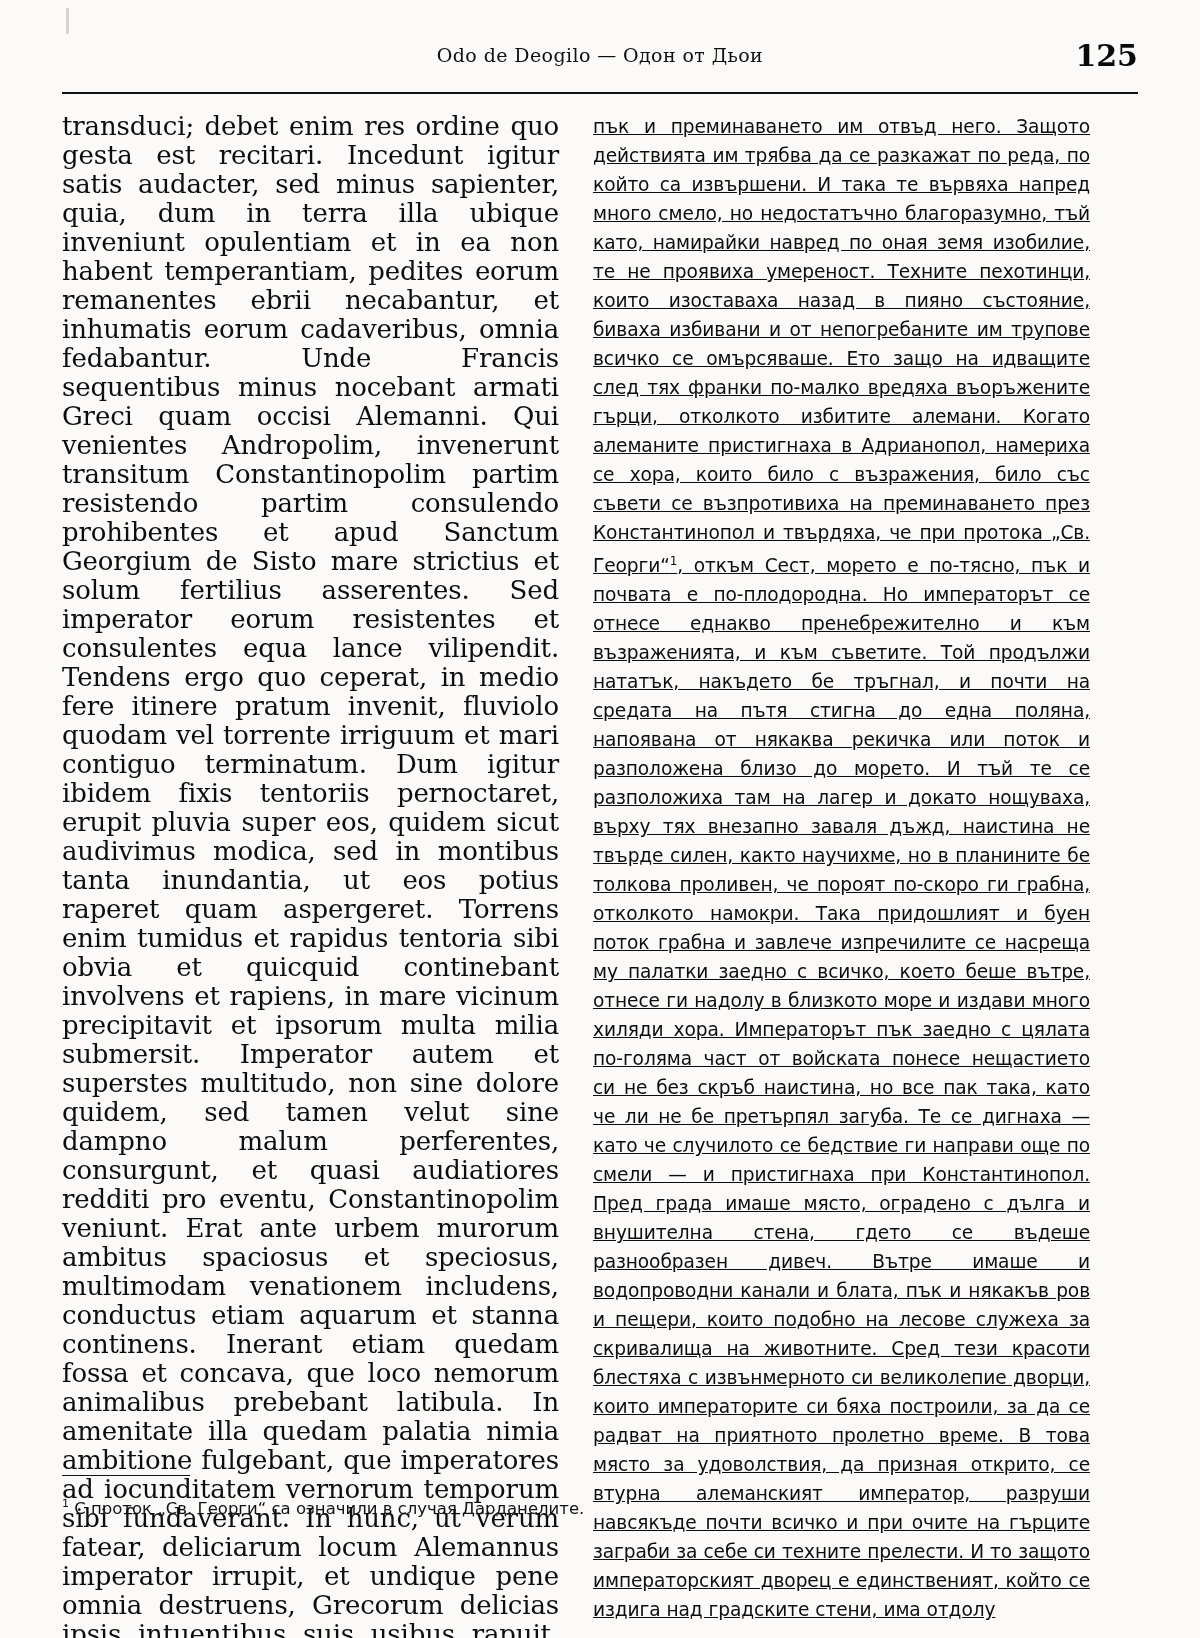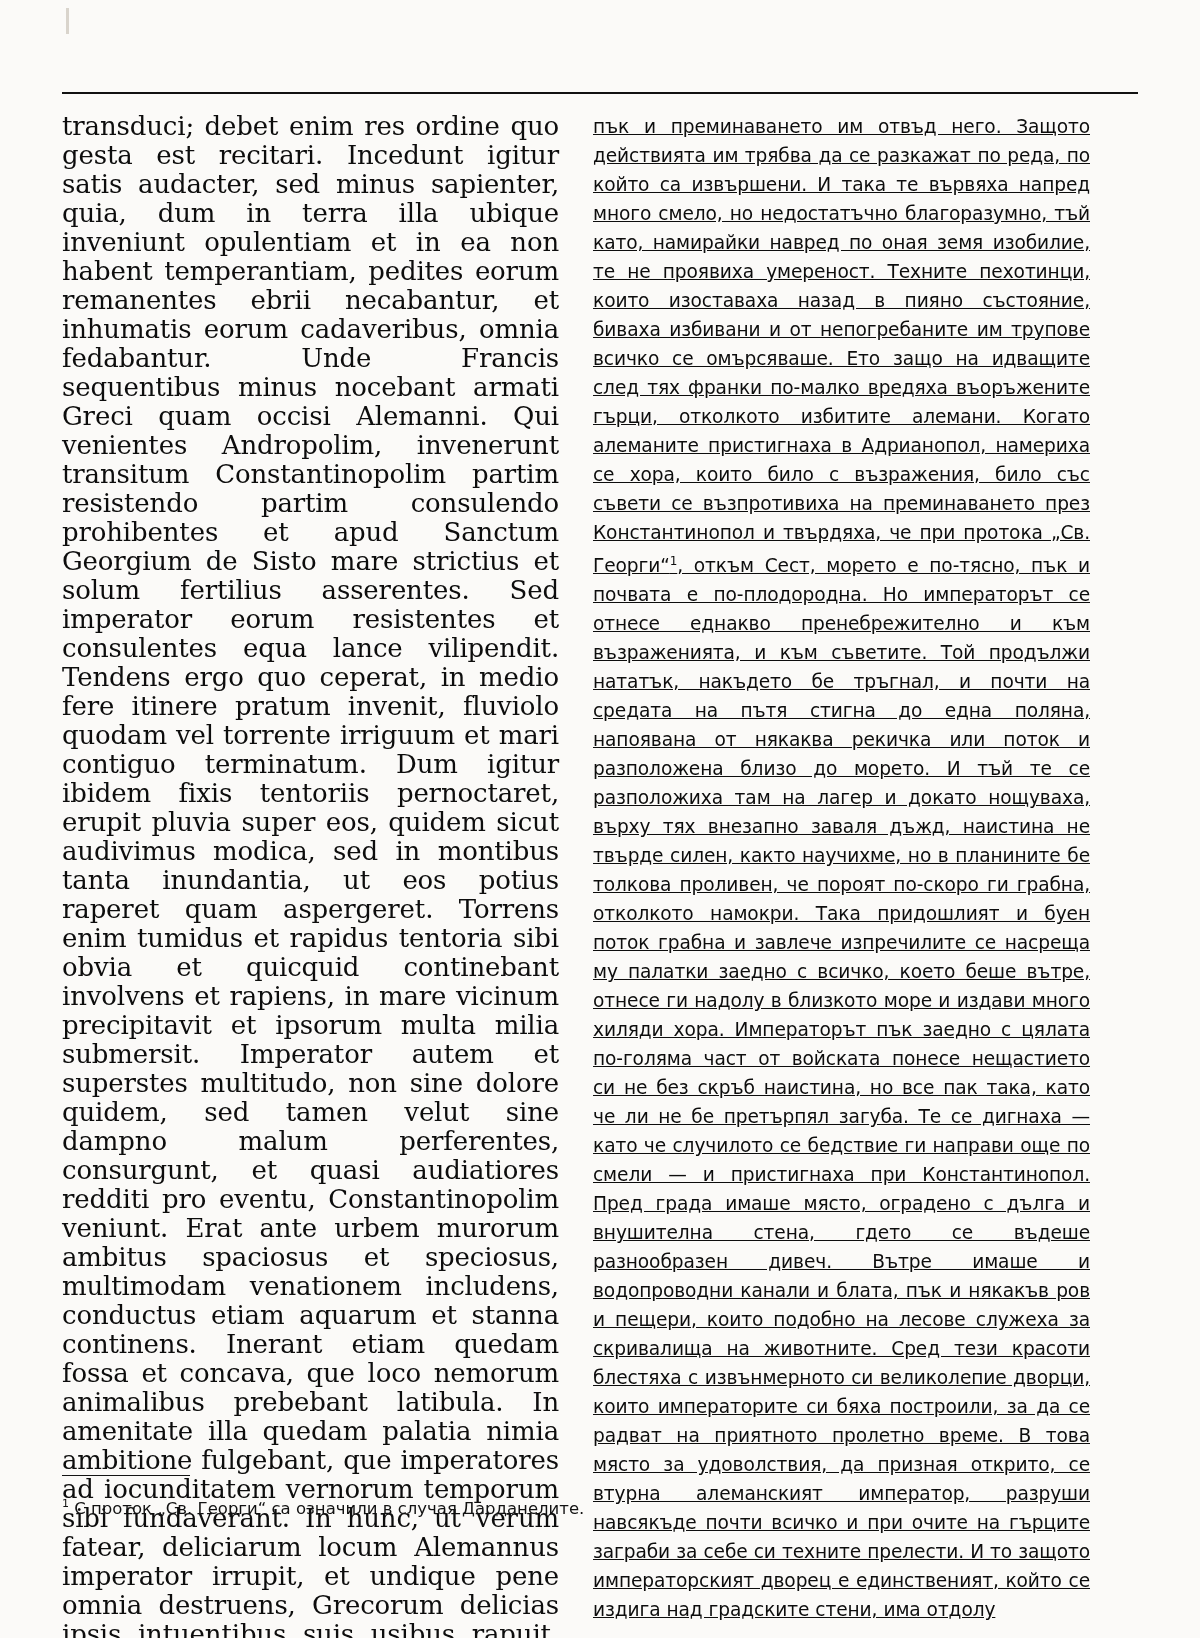--- a/index.html
+++ b/index.html
@@ -123,20 +123,24 @@
     background: #d9d4cc;
   }
 </style>
 </head>
 <body>
 
 <div class="page">
 
   <div class="noise-top-left"></div>
 
+  <div class="header">
+    <div class="header-title">Odo de Deogilo — Одон от Дьои</div>
+    <div class="page-number">125</div>
+  </div>
 
   <div class="rule"></div>
 
   <div class="columns">
 
     <div class="col col-latin">
       <p>transduci; debet enim res ordine quo gesta est recitari. Incedunt igitur satis audacter, sed minus sapienter, quia, dum in terra illa ubique inveniunt opulentiam et in ea non habent temperantiam, pedites eorum remanentes ebrii necabantur, et inhumatis eorum cadaveribus, omnia fedabantur. Unde Francis sequentibus minus nocebant armati Greci quam occisi Alemanni. Qui venientes Andropolim, invenerunt transitum Constantinopolim partim resistendo partim consulendo prohibentes et apud Sanctum Georgium de Sisto mare strictius et solum fertilius asserentes. Sed imperator eorum resistentes et consulentes equa lance vilipendit. Tendens ergo quo ceperat, in medio fere itinere pratum invenit, fluviolo quodam vel torrente irriguum et mari contiguo terminatum. Dum igitur ibidem fixis tentoriis pernoctaret, erupit pluvia super eos, quidem sicut audivimus modica, sed in montibus tanta inundantia, ut eos potius raperet quam aspergeret. Torrens enim tumidus et rapidus tentoria sibi obvia et quicquid continebant involvens et rapiens, in mare vicinum precipitavit et ipsorum multa milia submersit. Imperator autem et superstes multitudo, non sine dolore quidem, sed tamen velut sine dampno malum perferentes, consurgunt, et quasi audiatiores redditi pro eventu, Constantinopolim veniunt. Erat ante urbem murorum ambitus spaciosus et speciosus, multimodam venationem includens, conductus etiam aquarum et stanna continens. Inerant etiam quedam fossa et concava, que loco nemorum animalibus prebebant latibula. In amenitate illa quedam palatia nimia ambitione fulgebant, que imperatores ad iocunditatem vernorum temporum sibi fundaverant. In hunc, ut verum fatear, deliciarum locum Alemannus imperator irrupit, et undique pene omnia destruens, Grecorum delicias ipsis intuentibus suis usibus rapuit. Imperiale namque palatium et singulare, quod muris supereminet urbis, istum sub se habet</p>
     </div>
 
     <div class="col col-cyrillic">

